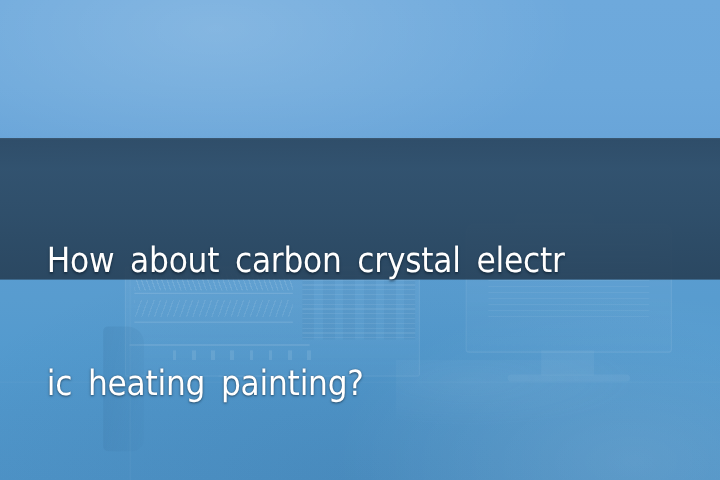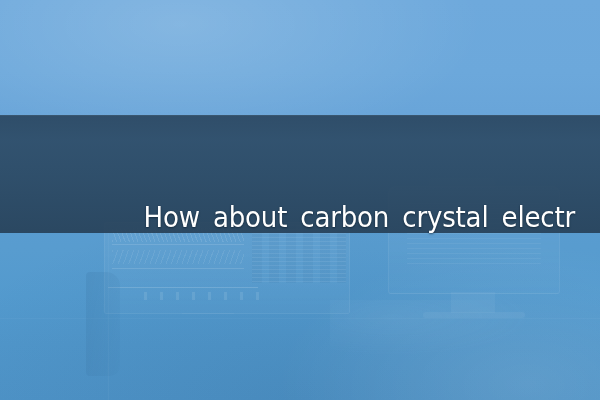--- a/index.html
+++ b/index.html
@@ -9,21 +9,20 @@
     background: #000;
   }
 
   .stage {
     position: relative;
     width: 600px;
     height: 400px;
     overflow: hidden;
     font-family: "DejaVu Sans", sans-serif;
     background: #4f95c8;
-    text-align: right;
   }
 
   
   .photo {
     position: absolute;
     inset: 0;
     background:
       linear-gradient(180deg,
         #6ea9dc 0%,
         #6ca8db 18%,
@@ -311,15 +310,16 @@
       <div class="mon-right-base"></div>
     </div>
 
     <div class="laptop"></div>
   </div>
 
   <div class="caption-band"></div>
 
   <div class="caption-text">
     <span class="ln">How about carbon crystal electr</span>
+    <span class="ln">ic heating painting?</span>
   </div>
 
 </div>
 
 </body></html>

